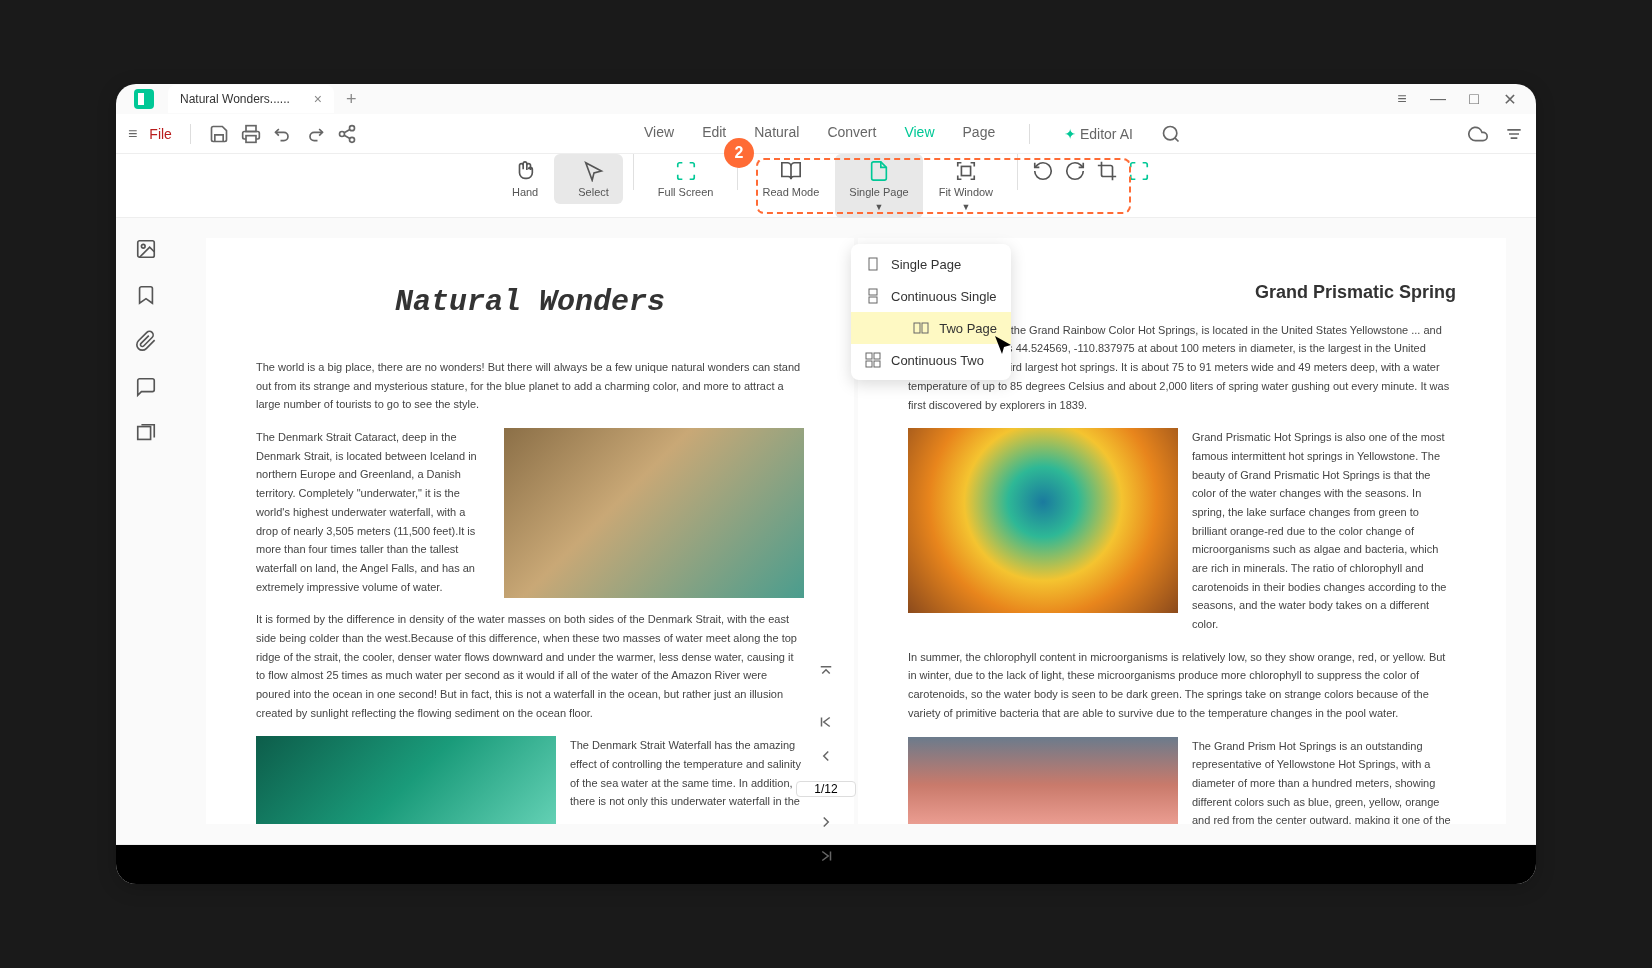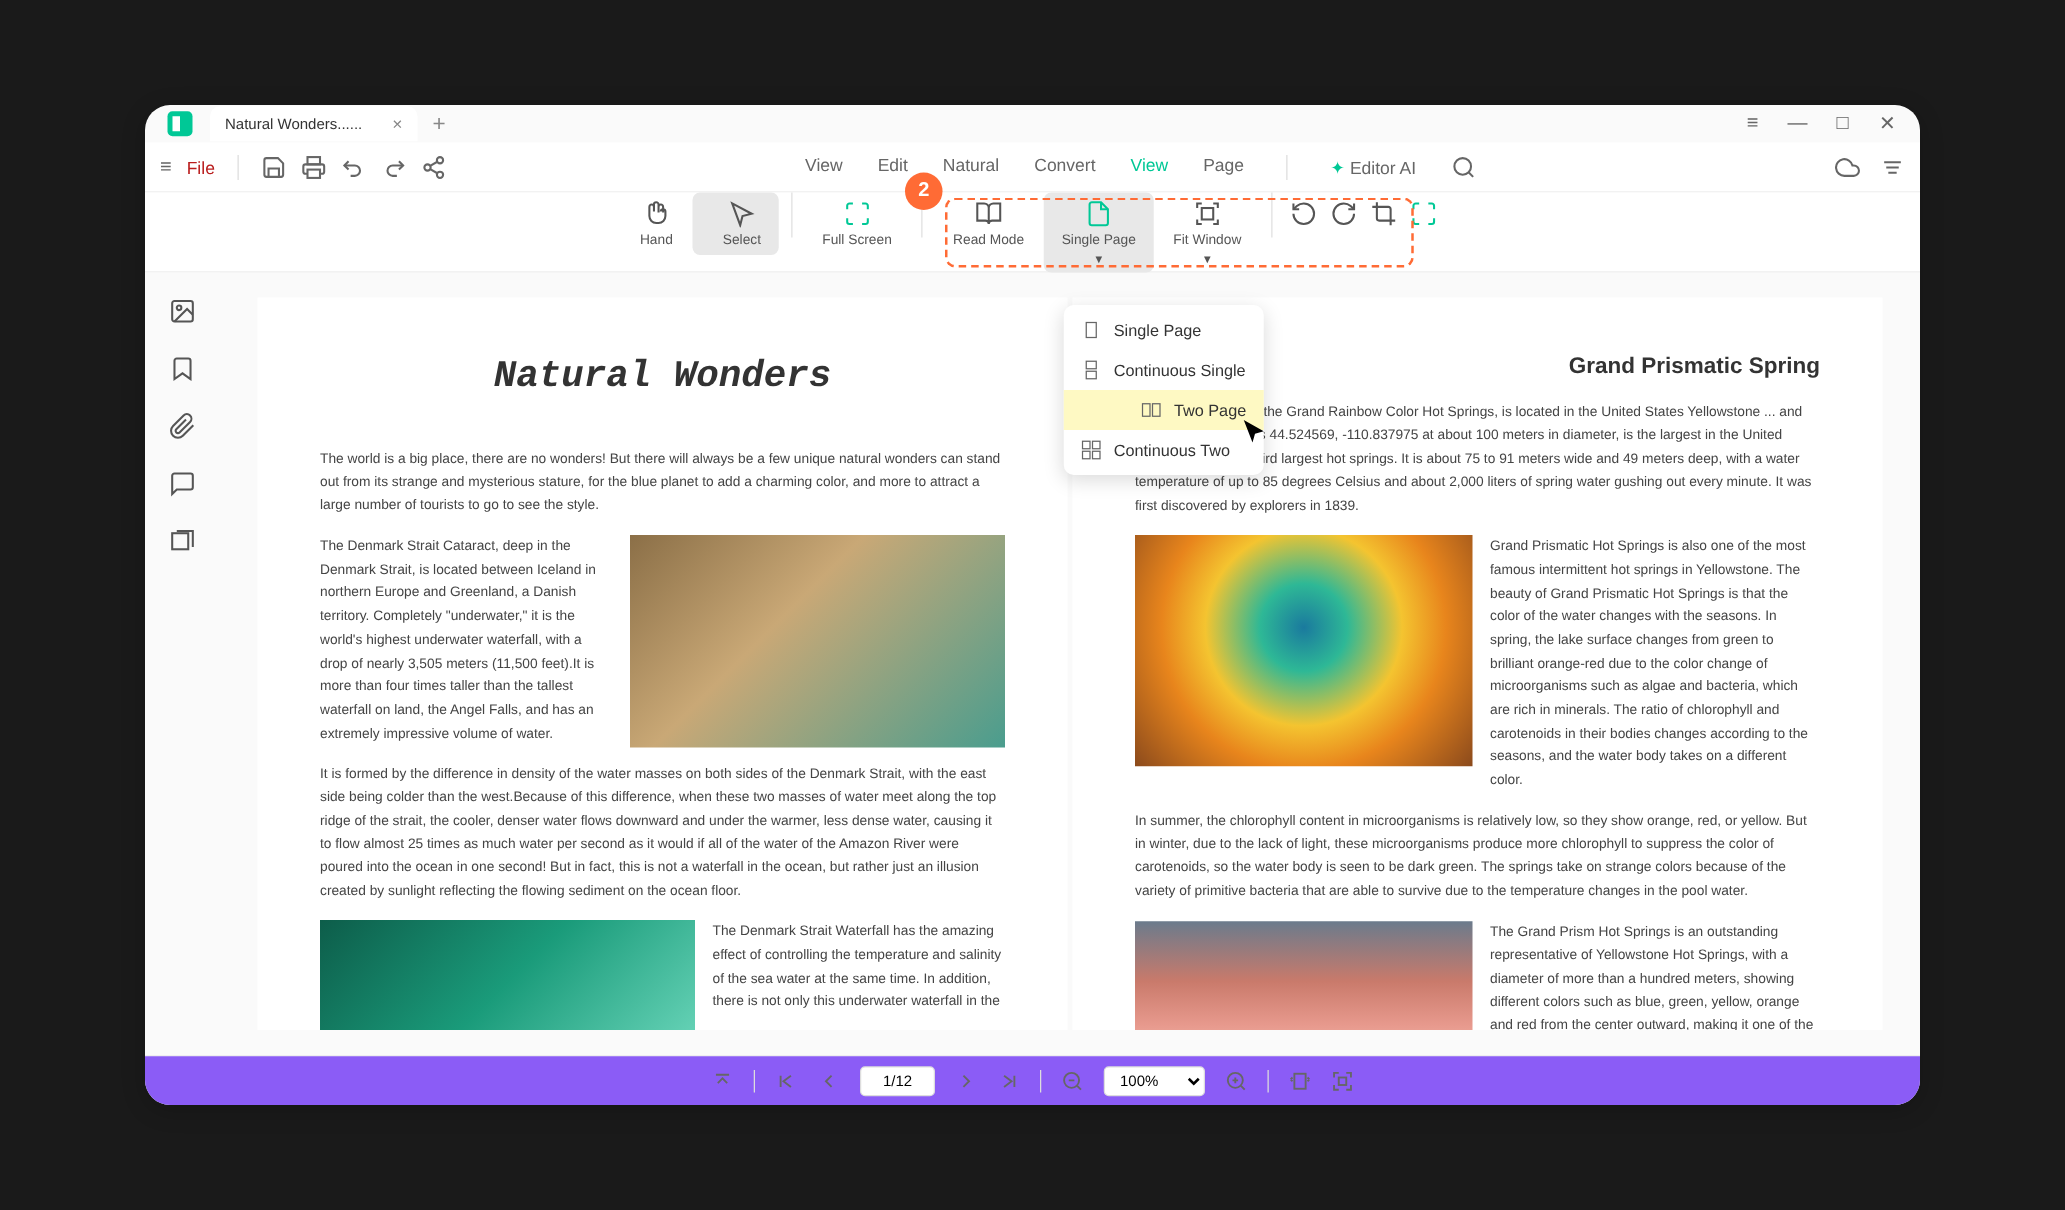--- a/index.html
+++ b/index.html
@@ -60,21 +60,21 @@
 .page p { margin-bottom: 14px; font-size: 11px; line-height: 1.7; color: #444; }
 .img-placeholder { background: linear-gradient(135deg, #8b6f47 0%, #c9a876 40%, #4a9d8e 100%); }
 .img-orange { background: radial-gradient(circle at 50% 40%, #1a7a9e 0%, #2eb896 20%, #f4c430 45%, #e8851c 65%, #8b4a1c 100%); }
 .img-teal { background: linear-gradient(135deg, #0d5d4a 0%, #1a9b7a 50%, #68d4b8 100%); }
 .img-pink { background: linear-gradient(180deg, #6b7b8c 0%, #c97a6b 40%, #e89a8e 70%, #f4c9b8 100%); }
 .float-right { float: right; margin-left: 14px; margin-bottom: 10px; }
 .float-left { float: left; margin-right: 14px; margin-bottom: 10px; }
 .clear { clear: both; }
 
 
-.bottombar { position: absolute; bottom: 0; left: 0; right: 0; height: 40px; background: #8b5cf6; border-top: 1px solid #eee; display: flex; align-items: center; justify-content: center; gap: 16px; }
+.bottombar { position: absolute; bottom: 0; left: 0; right: 0; height: 40px; background: #000000; border-top: 1px solid #eee; display: flex; align-items: center; justify-content: center; gap: 16px; flex-direction: column; }
 .bb-icon { width: 18px; height: 18px; color: #666; cursor: pointer; display: flex; align-items: center; justify-content: center; }
 .bb-sep { width: 1px; height: 18px; background: #ddd; }
 .page-input { width: 60px; height: 24px; border: 1px solid #ddd; border-radius: 4px; text-align: center; font-size: 12px; }
 .zoom-select { height: 24px; border: 1px solid #ddd; border-radius: 4px; padding: 0 20px 0 8px; font-size: 12px; background: #fff; }
 
 svg { width: 100%; height: 100%; }
 </style>
 </head>
 <body>
 

